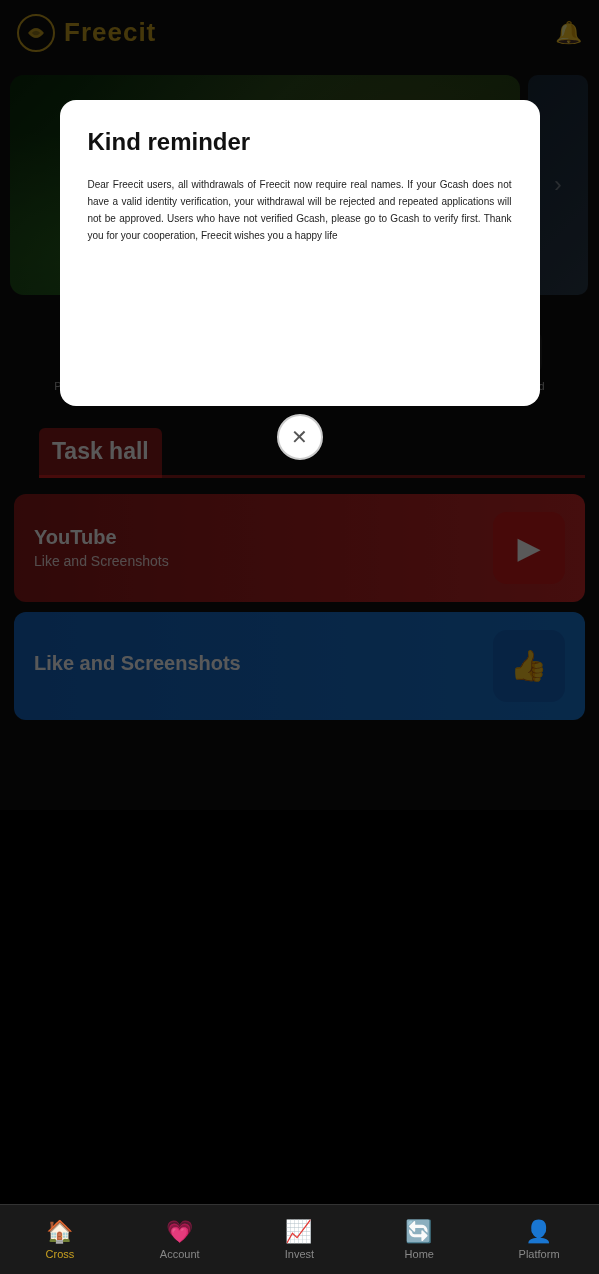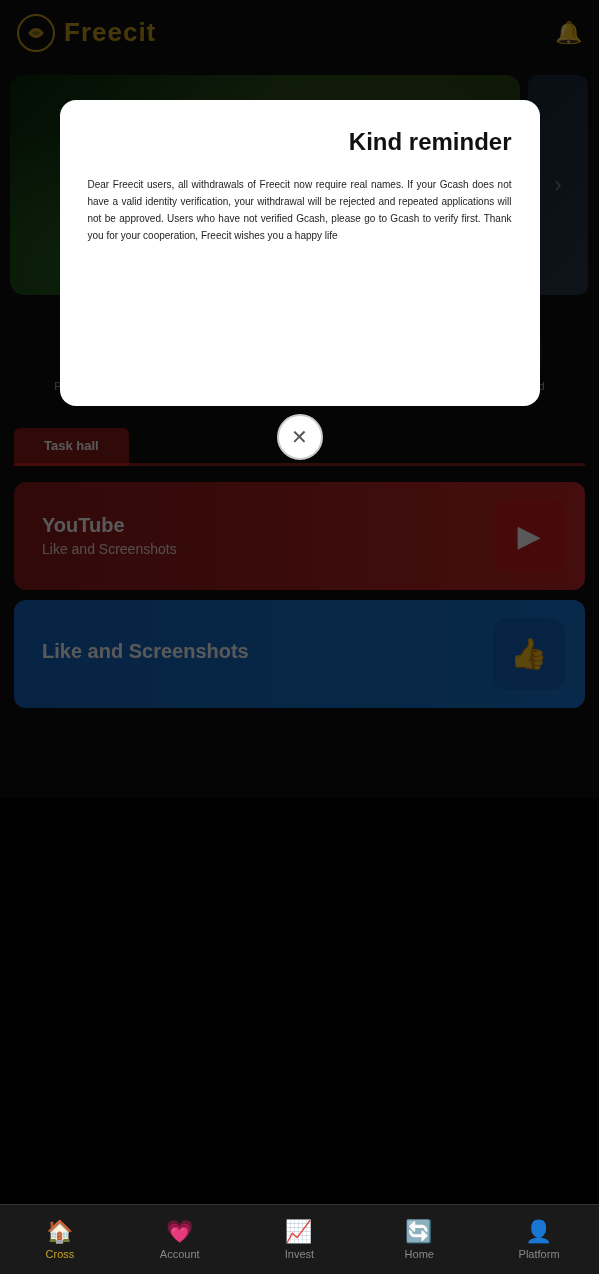--- a/index.html
+++ b/index.html
@@ -163,21 +163,21 @@
     }
     .modal-box {
       background: #fff;
       border-radius: 16px;
       width: 480px;
       max-width: 94%;
       padding: 28px 28px 30px 28px;
       position: relative;
     }
     .modal-title {
-      text-align: right;
+      text-align: left;
       font-size: 24px;
       font-weight: bold;
       color: #111;
       margin-bottom: 20px;
     }
     .modal-body {
       font-size: 10px;
       color: #222;
       line-height: 1.7;
       text-align: justify;
@@ -239,25 +239,26 @@
       background: #111;
       padding: 6px 14px;
     }
     .task-hall-title-bar {
       display: flex;
       align-items: stretch;
     }
     .task-hall-tab {
       background: #8B1a1a;
       color: #fff;
-      font-size: 13px;
-      font-weight: bold;
-      padding: 10px 30px;
+      font-size: 23px;
+      font-weight: bold;
+      padding: 10px 13px;
       border-radius: 6px 6px 0 0;
       border-bottom: 3px solid #cc2222;
+      margin-left: 25px;
     }
     .task-hall-line {
       flex: 1;
       border-bottom: 3px solid #8B1a1a;
       margin-bottom: 0;
       align-self: flex-end;
     }
 
     
     .task-cards {
@@ -278,21 +279,20 @@
     .task-card-youtube {
       background: linear-gradient(90deg, #8B1a1a 0%, #c62828 100%);
     }
     .task-card-blue {
       background: linear-gradient(90deg, #1565c0 0%, #1976d2 100%);
     }
     .task-card-left {
       display: flex;
       flex-direction: column;
       gap: 4px;
-      margin-left: 8px;
     }
     .task-card-title {
       color: #fff;
       font-size: 20px;
       font-weight: bold;
     }
     .task-card-sub {
       color: rgba(255,255,255,0.85);
       font-size: 14px;
     }

